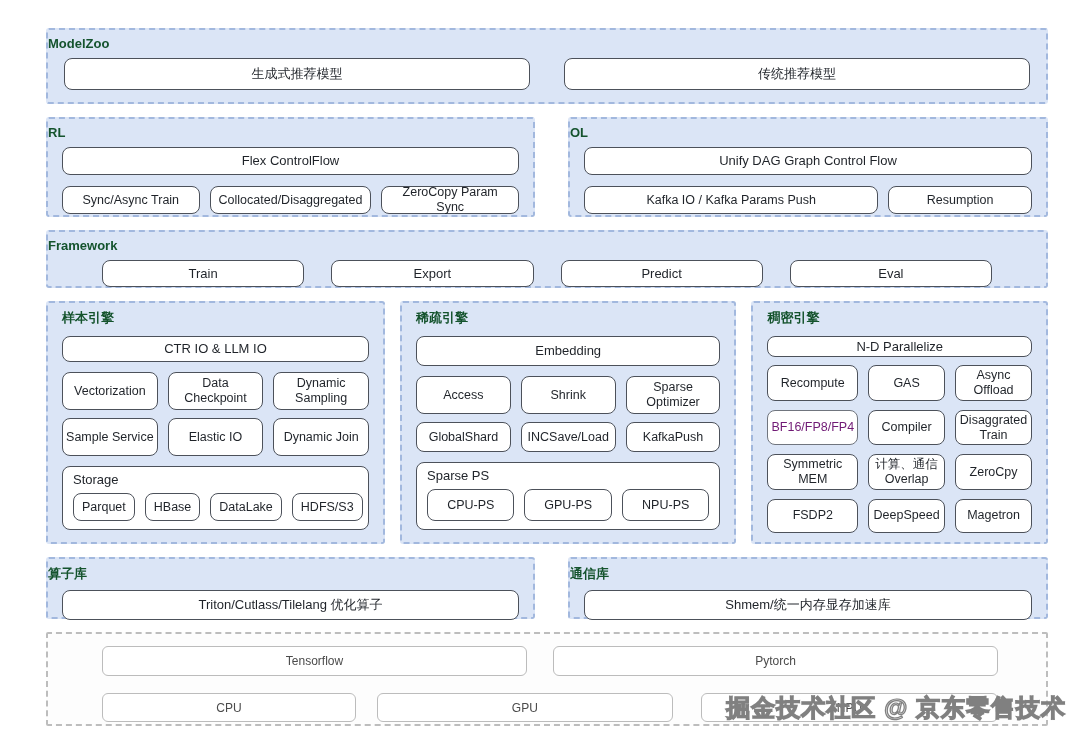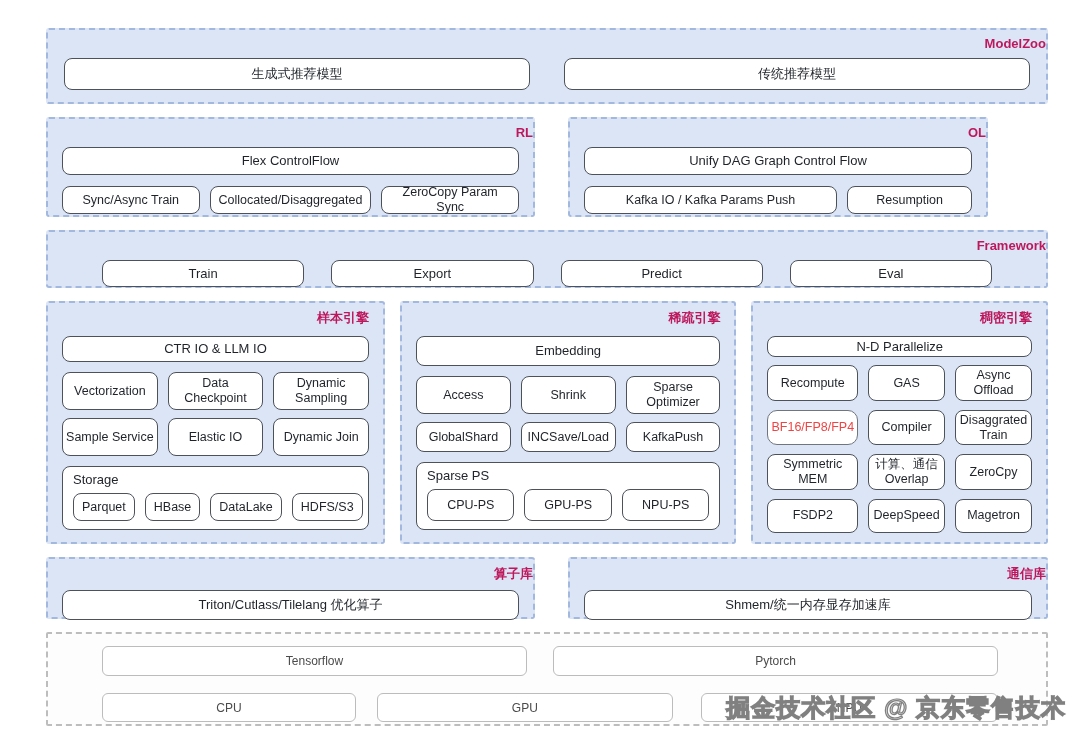--- a/index.html
+++ b/index.html
@@ -8,36 +8,36 @@
     width:1080px; height:735px; background:#ffffff; overflow:hidden;
     font-family:"Liberation Sans", sans-serif; color:#22262c;
   }
   .stage { position:relative; width:1080px; height:735px; background:#fff; }
   .canvas { position:absolute; left:46px; top:28px; width:1002px; display:flex; flex-direction:column; gap:13px; }
 
   .panel {
     background:#dbe5f6; border:2px dashed #a2b8de; border-radius:3px;
   }
   .panel-title {
-    text-align:right; font-weight:bold; font-size:13px; color:#be185d; padding:6px 0 7px;
+    text-align:left; font-weight:bold; font-size:13px; color:#14532d; padding:6px 0 7px;
   }
   .wbox {
     background:#ffffff; border:1.6px solid #4c515a; border-radius:8px;
     display:flex; align-items:center; justify-content:center; text-align:center;
     font-size:13px; color:#1f2329; line-height:1.18; padding:2px 8px;
   }
 
   
   .modelzoo { height:76px; }
   .mz-row { display:flex; gap:34px; padding:0 16px; }
   .mz-row .wbox { flex:1; height:32px; }
 
   
   .row2 { display:flex; gap:33px; height:100px; }
-  .rl { width:489px; } .ol { width:420px; }
+  .rl { width:489px; } .ol { width:480px; }
   .pad-h { padding-left:14px; padding-right:14px; }
   .full28 { height:28px; }
   .minirow { display:flex; gap:10px; margin-top:11px; }
   .minirow .wbox { height:28px; font-size:12.5px; }
   .rl .minirow .wbox:nth-child(1){ flex:1; }
   .rl .minirow .wbox:nth-child(2){ flex:1.2; }
   .rl .minirow .wbox:nth-child(3){ flex:1; }
   .ol .minirow .wbox:nth-child(1){ flex:2.2; }
   .ol .minirow .wbox:nth-child(2){ flex:1; }
 
@@ -52,21 +52,21 @@
   .engine-sample { width:339px; }
   .engine-sparse { width:360px; }
   .engine-dense  { width:317px; }
   .fullbox { height:36px; margin-top:2px; }
   .grid3 { display:grid; grid-template-columns:repeat(3,1fr); gap:8px 10px; margin-top:10px; }
   .grid3 .wbox { min-height:38px; font-size:12.5px; padding:2px 3px; }
   .grid3.short { margin-top:8px; }
   .grid3.short .wbox { min-height:30px; }
   .grid3.dense12 { gap:9px 10px; margin-top:8px; }
   .grid3.dense12 .wbox { min-height:34px; }
-  .wbox.muted { color:#ef4444; border-color:#70757e;border-radius:10px; }
+  .wbox.muted { color:#701a75; border-color:#70757e; }
 
   .subpanel {
     margin-top:10px; background:#fff; border:1.6px solid #4c515a; border-radius:8px;
     padding:2px 10px 8px;
   }
   .subpanel-title { text-align:left; font-size:13px; color:#22262c; padding:3px 0 6px; }
   .subrow { display:flex; gap:10px; }
   .subrow .wbox { flex:1; height:28px; font-size:12.5px; }
   .subrow.ps .wbox { height:32px; }
 

